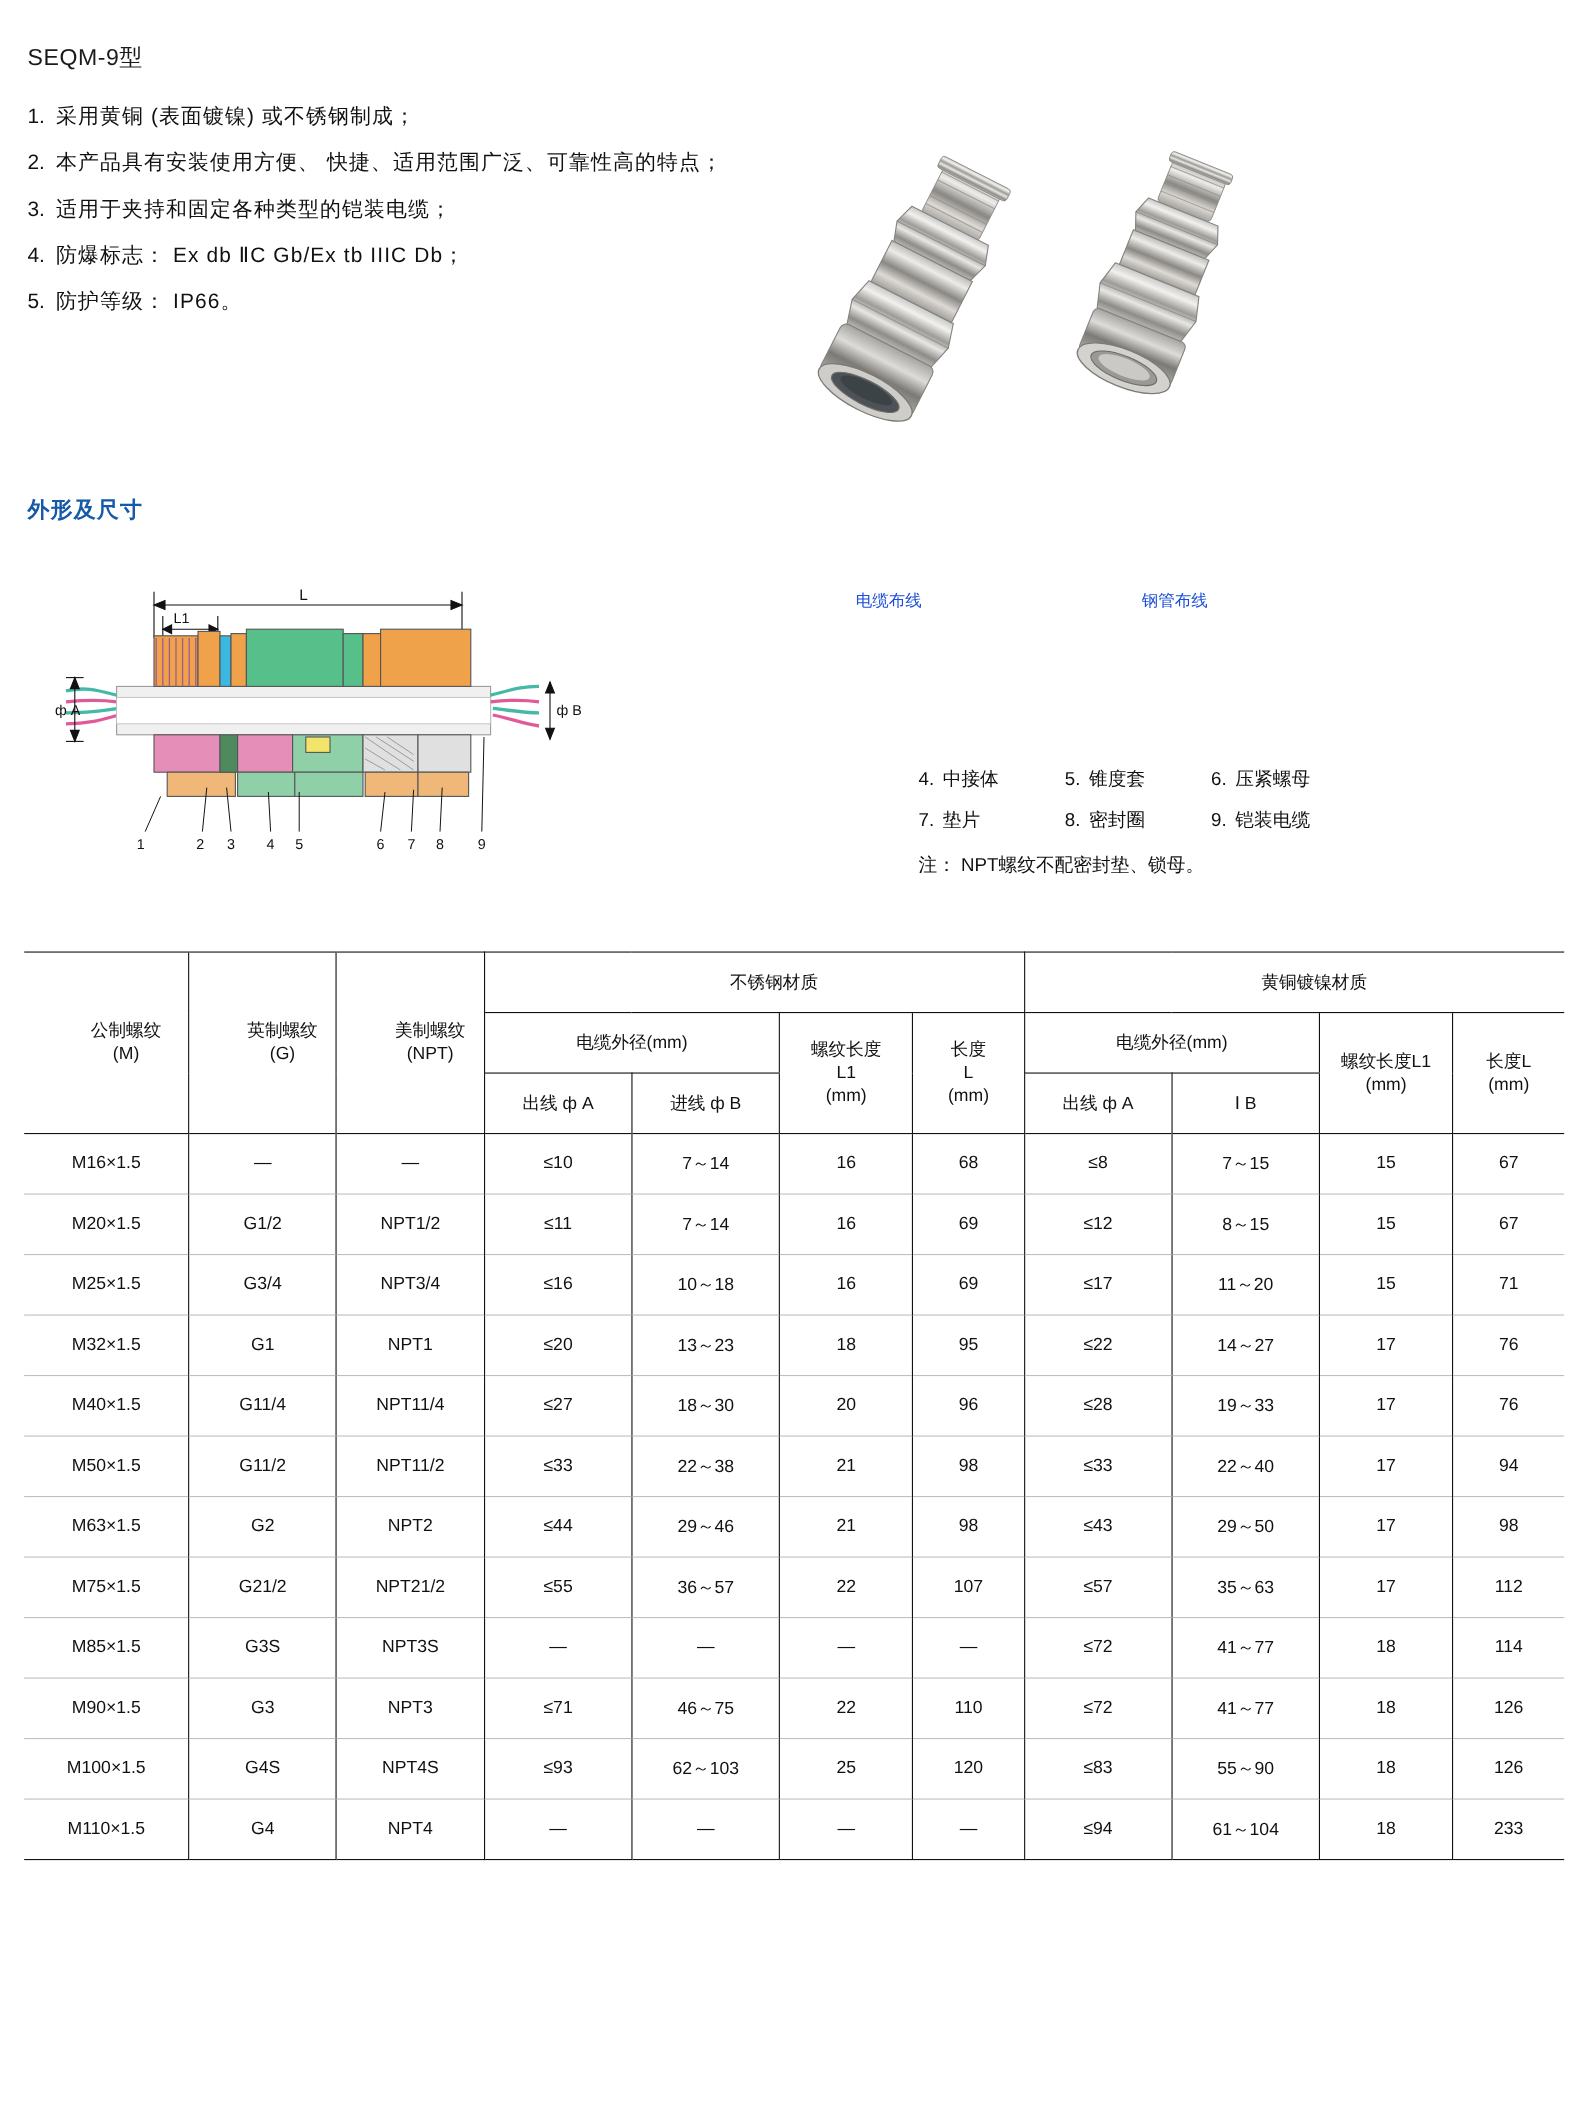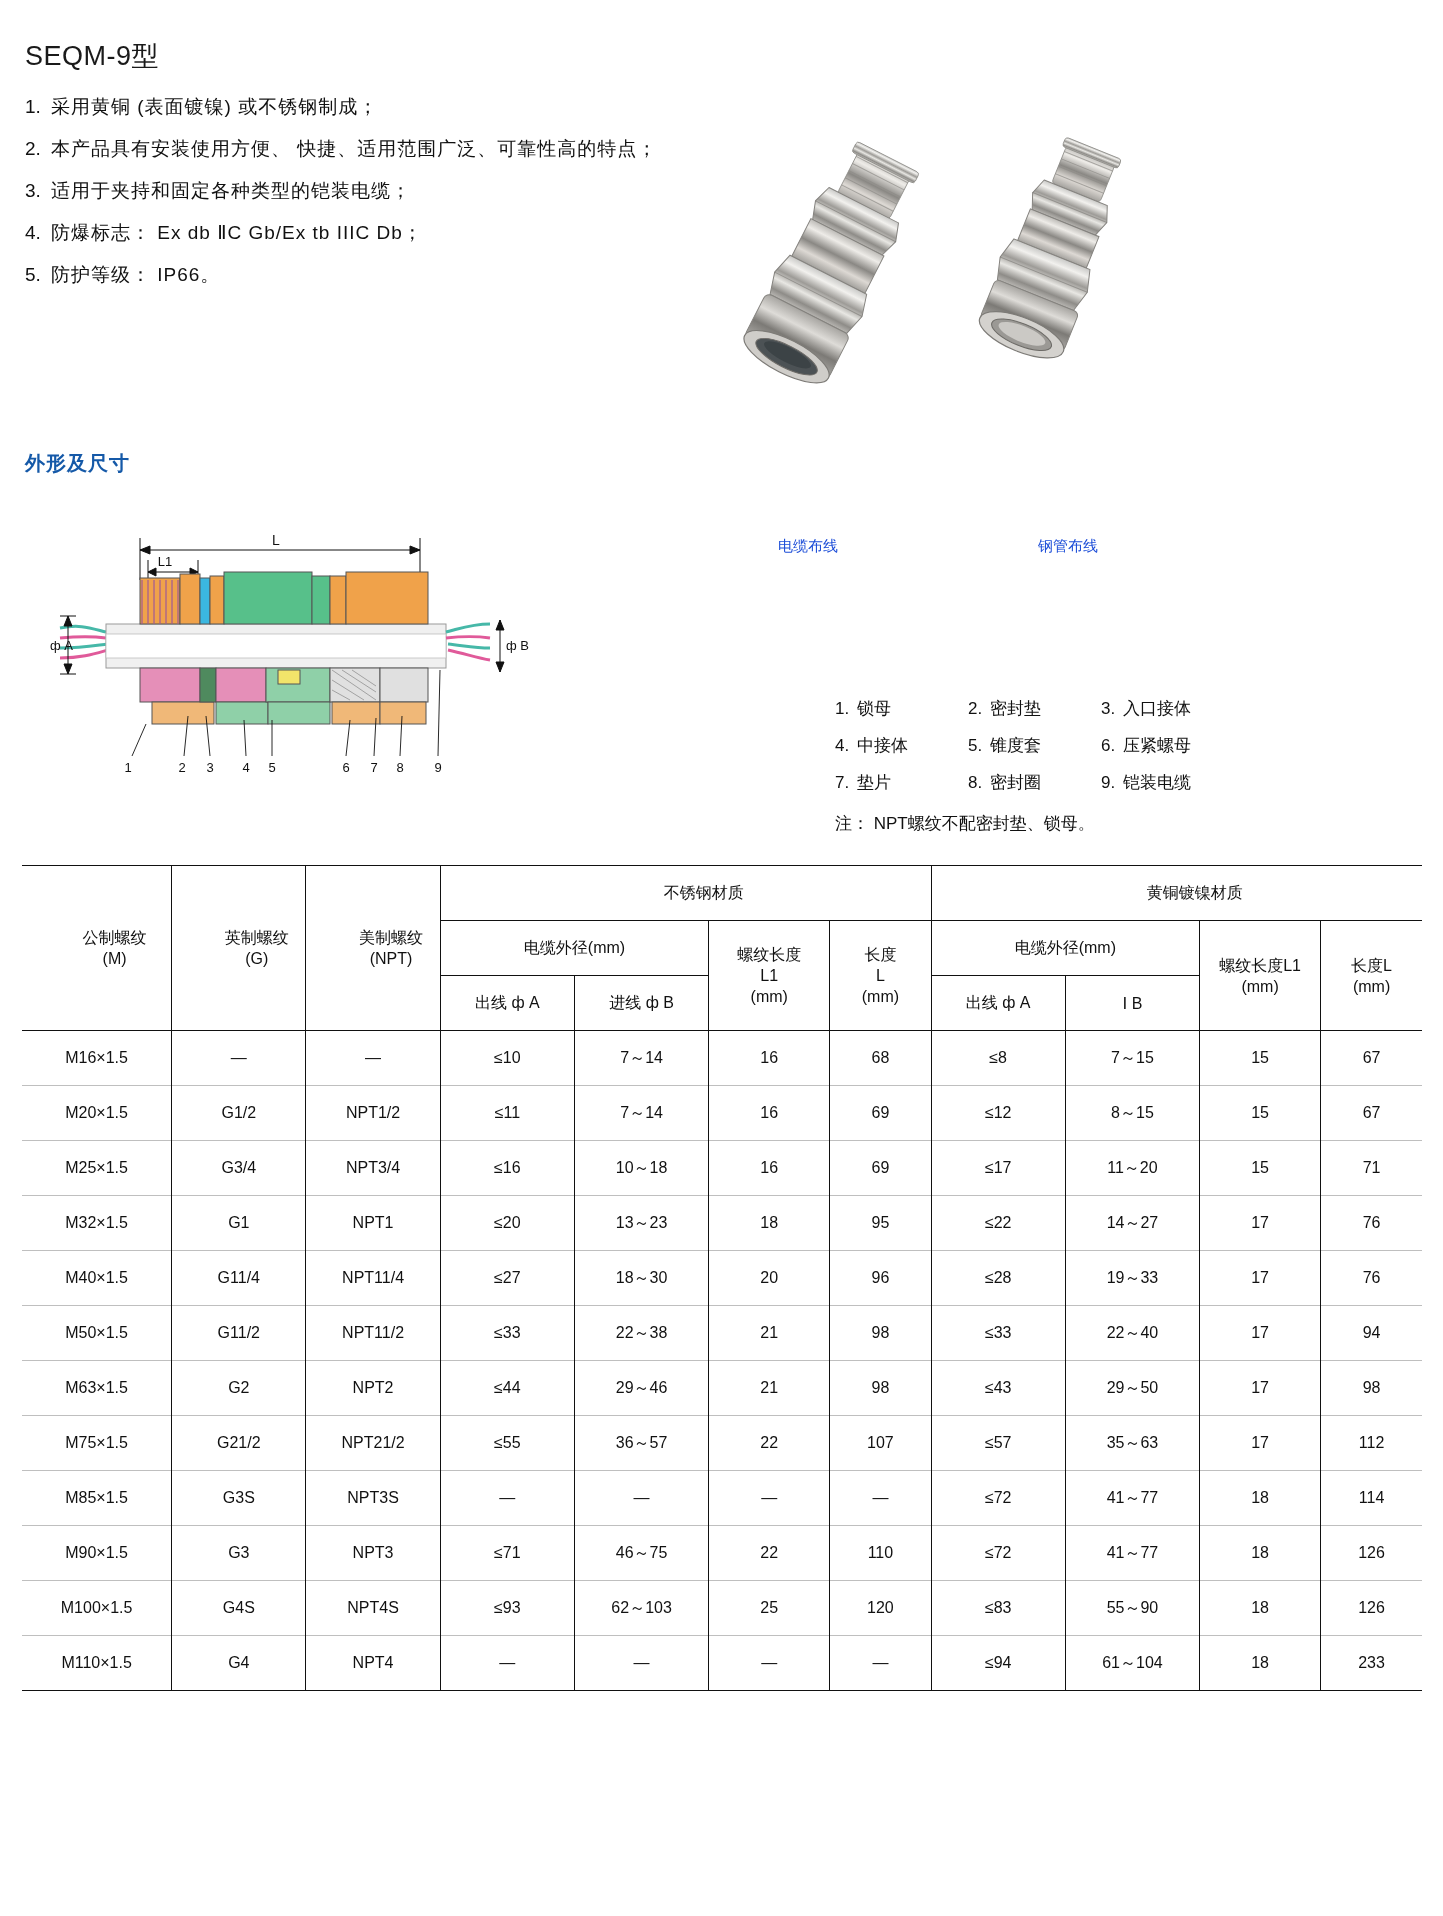--- a/index.html
+++ b/index.html
@@ -9,21 +9,21 @@
     font-family:"Liberation Sans","DejaVu Sans",sans-serif;
     color:#111;
     position:relative;
     overflow:hidden;
   }
   .page{position:absolute;left:0;top:0;width:1443px;height:1916px;}
 
   
   .title{
     position:absolute;left:25px;top:38px;
-    font-size:27px;letter-spacing:.5px;color:#1a1a1a;text-align:center;
+    font-size:21px;letter-spacing:.5px;color:#1a1a1a;text-align:center;
   }
   .feature-list{
     position:absolute;left:25px;top:88px;width:680px;
     font-size:19px;line-height:38px;color:#111;
   }
   .feature-list .li{display:flex;align-items:flex-start;margin-bottom:4px;}
   .feature-list .num{width:26px;flex:none;}
   .feature-list .txt{flex:1;letter-spacing:1px;}
 
   .section-title{
@@ -302,25 +302,20 @@
         <text x="326" y="252">6</text>
         <text x="354" y="252">7</text>
         <text x="380" y="252">8</text>
         <text x="418" y="252">9</text>
       </g>
     </svg>
   </div>
 
   <div class="legend">
     <div class="row">
-      <div class="cell"><span class="n">1.</span><span>锁母</span></div>
-      <div class="cell"><span class="n">2.</span><span>密封垫</span></div>
-      <div class="cell"><span class="n">3.</span><span>入口接体</span></div>
-    </div>
-    <div class="row">
       <div class="cell"><span class="n">4.</span><span>中接体</span></div>
       <div class="cell"><span class="n">5.</span><span>锥度套</span></div>
       <div class="cell"><span class="n">6.</span><span>压紧螺母</span></div>
     </div>
     <div class="row">
       <div class="cell"><span class="n">7.</span><span>垫片</span></div>
       <div class="cell"><span class="n">8.</span><span>密封圈</span></div>
       <div class="cell"><span class="n">9.</span><span>铠装电缆</span></div>
     </div>
     <div class="note">注： NPT螺纹不配密封垫、锁母。</div>

